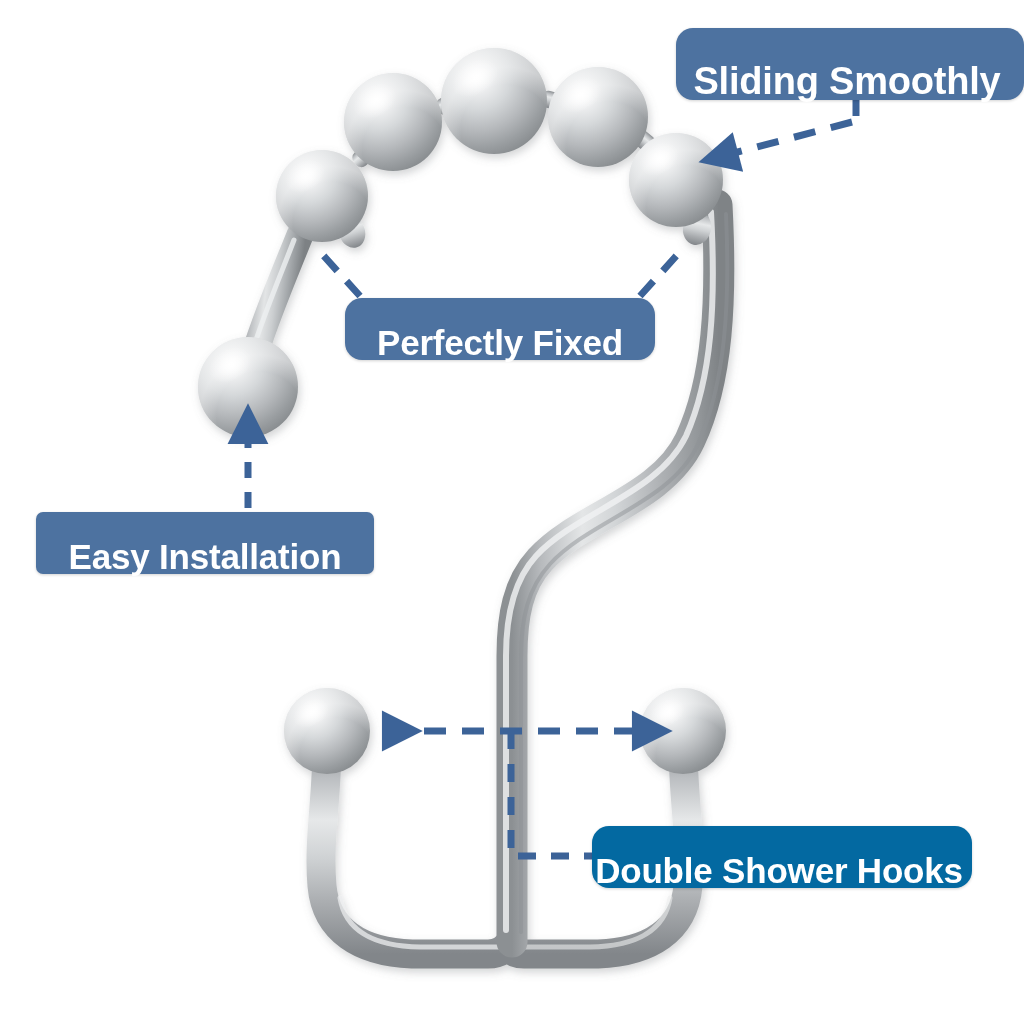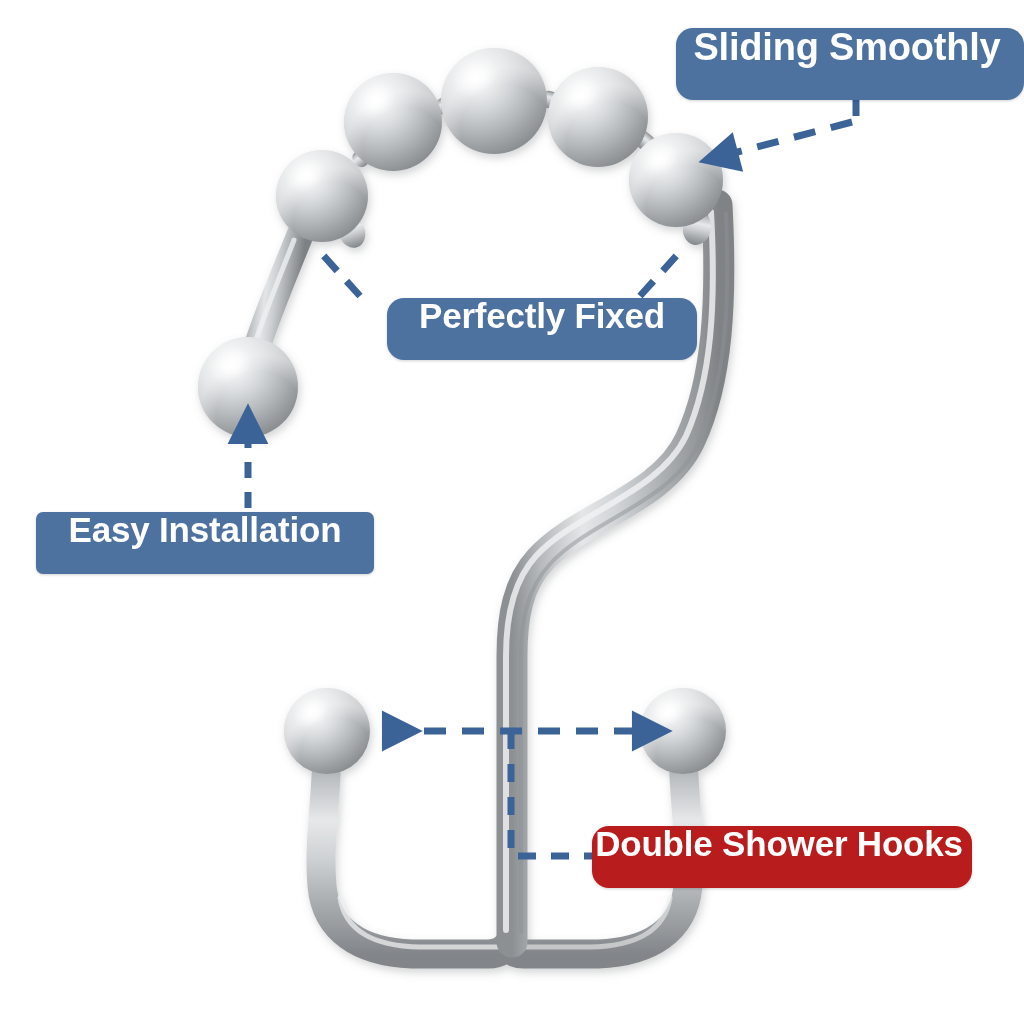--- a/index.html
+++ b/index.html
@@ -28,21 +28,21 @@
   #annotation-art {
     position:absolute;
     left:0; top:0;
     width:1024px; height:1024px;
   }
 
   
   .badge {
     position:absolute;
     display:flex;
-    align-items:flex-start;
+    align-items:flex-end;
     justify-content:center;
     background:#4d72a0;
     color:#ffffff;
     border-radius:17px;
     font-weight:bold;
     letter-spacing:-0.2px;
     white-space:nowrap;
     box-shadow:0 1px 3px rgba(0,0,0,0.18);
     line-height:1;
   }
@@ -257,25 +257,25 @@
 
     <path id="anno-span" d="M 386 731 L 636 731" fill="none" stroke="#3c6398" stroke-width="7" stroke-dasharray="22 16" stroke-linecap="butt" marker-start="url(#arrowL)" marker-end="url(#arrowR)"></path>
 
     <path id="anno-elbow" d="M 511 731 L 511 856 L 600 856" fill="none" stroke="#3c6398" stroke-width="7" stroke-dasharray="18 15" stroke-linecap="butt" stroke-linejoin="miter"></path>
   </svg>
 
   <div class="badge" id="badge-sliding-smoothly" style="left: 676px; top: 28px; width: 348px; height: 72px; font-size: 38px; background: rgb(77, 114, 160); color: rgb(255, 255, 255);">
     <span class="badge-label">Sliding Smoothly</span>
   </div>
 
-  <div class="badge" id="badge-perfectly-fixed" style="left: 345px; top: 298px; width: 310px; height: 62px; font-size: 35px; background: rgb(77, 114, 160); color: rgb(255, 255, 255); margin-left: 42px;">
+  <div class="badge" id="badge-perfectly-fixed" style="left: 345px; top: 298px; width: 310px; height: 62px; font-size: 35px; background: rgb(77, 114, 160); color: rgb(255, 255, 255);">
     <span class="badge-label">Perfectly Fixed</span>
   </div>
 
   <div class="badge" id="badge-easy-installation" style="left: 36px; top: 512px; width: 338px; height: 62px; font-size: 35px; background: rgb(77, 114, 160); color: rgb(255, 255, 255); border-radius: 7px;">
     <span class="badge-label">Easy Installation</span>
   </div>
 
-  <div class="badge" id="badge-double-shower-hooks" style="left: 592px; top: 826px; width: 380px; height: 62px; font-size: 35px; background: #b91c1c; color: rgb(255, 255, 255);">
+  <div class="badge" id="badge-double-shower-hooks" style="left: 592px; top: 826px; width: 380px; height: 62px; font-size: 35px; background: #0369a1; color: rgb(255, 255, 255);">
     <span class="badge-label">Double Shower Hooks</span>
   </div>
 
 </div>
 
 </body></html>

